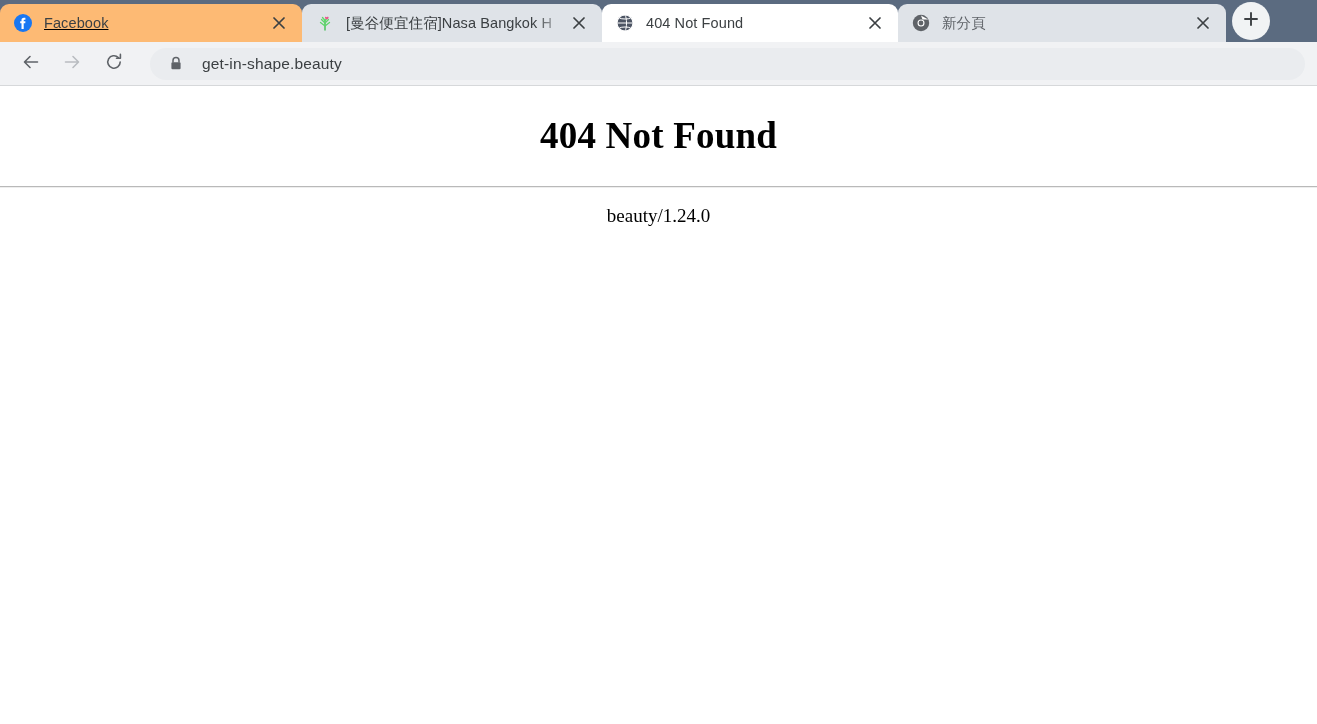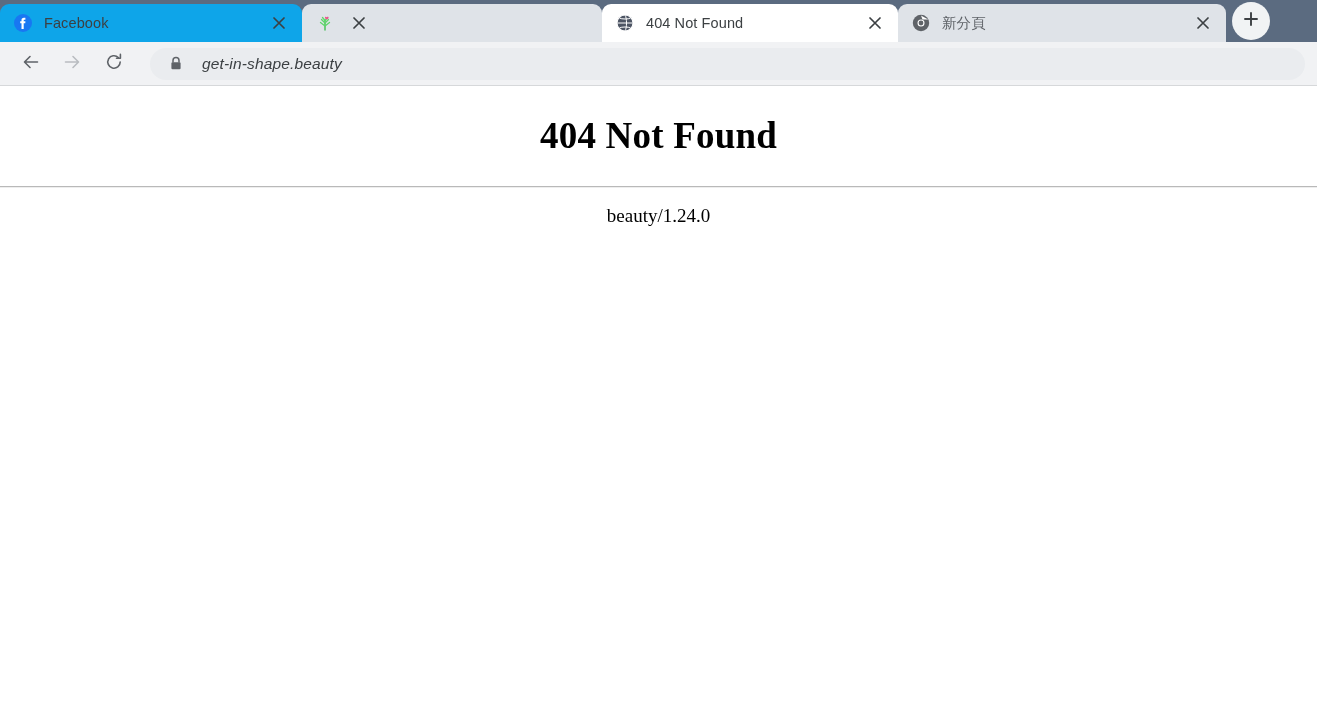--- a/index.html
+++ b/index.html
@@ -25,21 +25,21 @@
     display: flex;
     align-items: center;
     border-top-left-radius: 9px;
     border-top-right-radius: 9px;
     padding: 0 4px 0 14px;
     cursor: default;
     flex: 0 0 auto;
   }
   .tab.inactive { background: #dfe3e8; }
   .tab.active   { background: #ffffff; }
-  .tab.tab1 { width: 302px; background: #0ea5e9; }
+  .tab.tab1 { width: 302px; background: #fdba74; text-decoration: underline; }
   .tab.tab2 { width: 300px; }
   .tab.tab3 { width: 296px; }
   .tab.tab4 { width: 328px; }
 
   .tab-favicon {
     width: 18px; height: 18px;
     flex: 0 0 18px;
     margin-right: 12px;
     display: flex; align-items: center; justify-content: center;
   }
@@ -76,21 +76,20 @@
   }
 
   
   .toolbar {
     height: 44px;
     background: #f1f2f4;
     border-bottom: 1px solid #d6d8da;
     display: flex;
     align-items: center;
     padding: 0 8px;
-    font-style: italic;
   }
   .navbtn {
     width: 36px; height: 36px;
     display: flex; align-items: center; justify-content: center;
     border-radius: 50%;
     cursor: pointer;
     flex: 0 0 36px;
   }
   .navbtn.back  { margin-left: 5px; }
   .navbtn.fwd   { margin-left: 5px; }
@@ -172,20 +171,21 @@
   </div>
 
   <div class="tab inactive tab2">
     <span class="tab-favicon">
       <svg width="18" height="18" viewBox="0 0 18 18">
         <path d="M9 16 L9 6" stroke="#3fbf52" stroke-width="1.4" stroke-linecap="round"></path>
         <path d="M9 12 L4.5 8.5 M9 12 L13.5 8.5 M9 9 L5.5 5.5 M9 9 L12.5 5.5 M9 6.5 L6.5 3.5 M9 6.5 L11.5 3.5" stroke="#5ed66a" stroke-width="1.3" stroke-linecap="round"></path>
         <path d="M10.8 3.4c.7-1.2 2.2-.6 1.7.6-.3.7-1.2 1.3-1.7 1.5-.5-.3-1.4-.9-1.7-1.6-.5-1.2 1-1.7 1.7-.5z" fill="#f0518b"></path>
       </svg>
     </span>
+    <span class="tab-title">[曼谷便宜住宿]Nasa Bangkok H</span>
     <span class="tab-close">
       <svg width="12" height="12" viewBox="0 0 12 12">
         <path d="M1 1 L11 11 M11 1 L1 11" stroke="#3c4043" stroke-width="1.7" stroke-linecap="round"></path>
       </svg>
     </span>
   </div>
 
   <div class="tab active tab3">
     <span class="tab-favicon">
       <svg width="18" height="18" viewBox="0 0 18 18">

